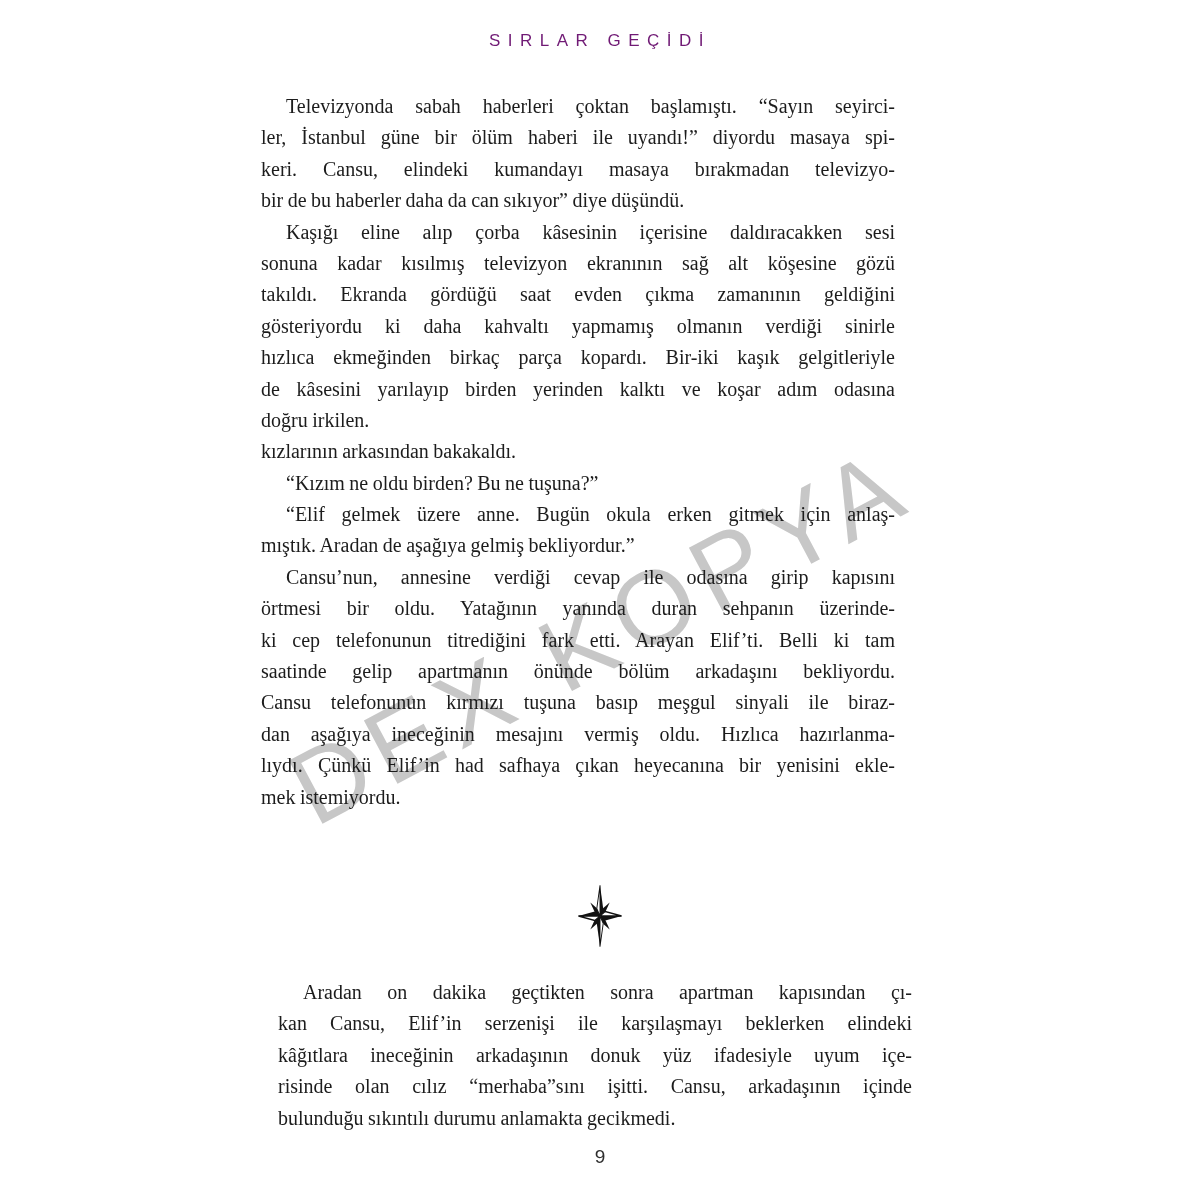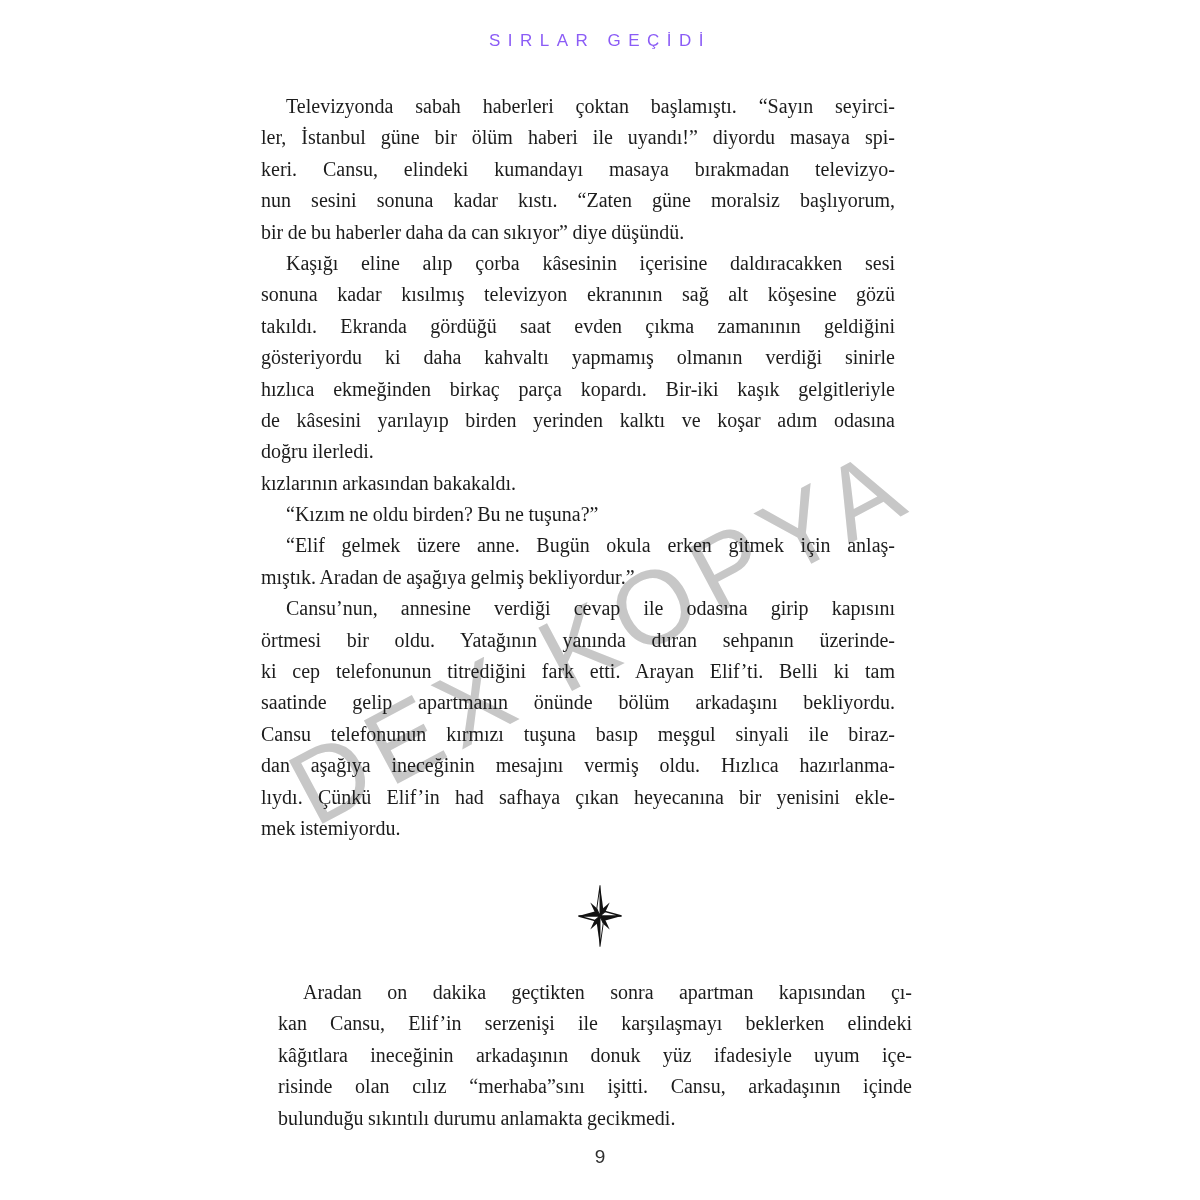--- a/index.html
+++ b/index.html
@@ -11,21 +11,21 @@
     font-family:"Liberation Serif", serif;
     color:#1c1c1c;
   }
   .running-header{
     position:absolute;top:31px;left:0;right:0;
     text-align:center;
     font-family:"Liberation Sans", sans-serif;
     font-weight:400;
     font-size:17px;
     letter-spacing:7.5px;
-    color:#8b5cf6;
+    color:#701a75;
     z-index:2;
   }
   .watermark{
     position:absolute;
     left:50%;top:636px;
     transform:translate(-50%,-50%) rotate(-28deg);
     transform-origin:center center;
     font-family:"Liberation Sans", sans-serif;
     font-weight:400;
     font-size:104px;
@@ -90,31 +90,30 @@
 
   <div class="watermark">DEX KOPYA</div>
 
   <div class="running-header">SIRLAR GEÇİDİ</div>
 
   <div class="body-text" id="upper-text">
       <div class="paragraph">
         <div class="line indent just">Televizyonda sabah haberleri çoktan başlamıştı. “Sayın seyirci-</div>
         <div class="line just">ler, İstanbul güne bir ölüm haberi ile uyandı!” diyordu masaya spi-</div>
         <div class="line just">keri. Cansu, elindeki kumandayı masaya bırakmadan televizyo-</div>
-        <div class="line just">nun sesini sonuna kadar kıstı. “Zaten güne moralsiz başlıyorum,</div>
         <div class="line">bir de bu haberler daha da can sıkıyor” diye düşündü.</div>
       </div>
       <div class="paragraph">
         <div class="line indent just">Kaşığı eline alıp çorba kâsesinin içerisine daldıracakken sesi</div>
         <div class="line just">sonuna kadar kısılmış televizyon ekranının sağ alt köşesine gözü</div>
         <div class="line just">takıldı. Ekranda gördüğü saat evden çıkma zamanının geldiğini</div>
         <div class="line just">gösteriyordu ki daha kahvaltı yapmamış olmanın verdiği sinirle</div>
         <div class="line just">hızlıca ekmeğinden birkaç parça kopardı. Bir-iki kaşık gelgitleriyle</div>
         <div class="line just">de kâsesini yarılayıp birden yerinden kalktı ve koşar adım odasına</div>
-        <div class="line">doğru ilerledi.</div>
+        <div class="line">doğru irkilen.</div>
       </div>
       <div class="paragraph">
         <div class="line">kızlarının arkasından bakakaldı.</div>
       </div>
       <div class="paragraph">
         <div class="line indent">“Kızım ne oldu birden? Bu ne tuşuna?”</div>
       </div>
       <div class="paragraph">
         <div class="line indent just">“Elif gelmek üzere anne. Bugün okula erken gitmek için anlaş-</div>
         <div class="line">mıştık. Aradan de aşağıya gelmiş bekliyordur.”</div>

